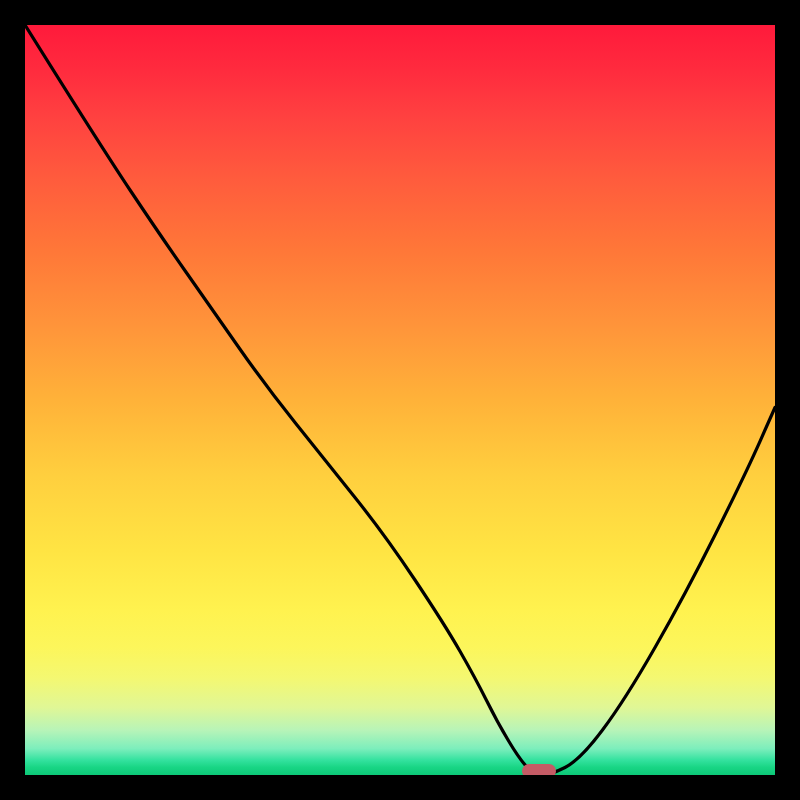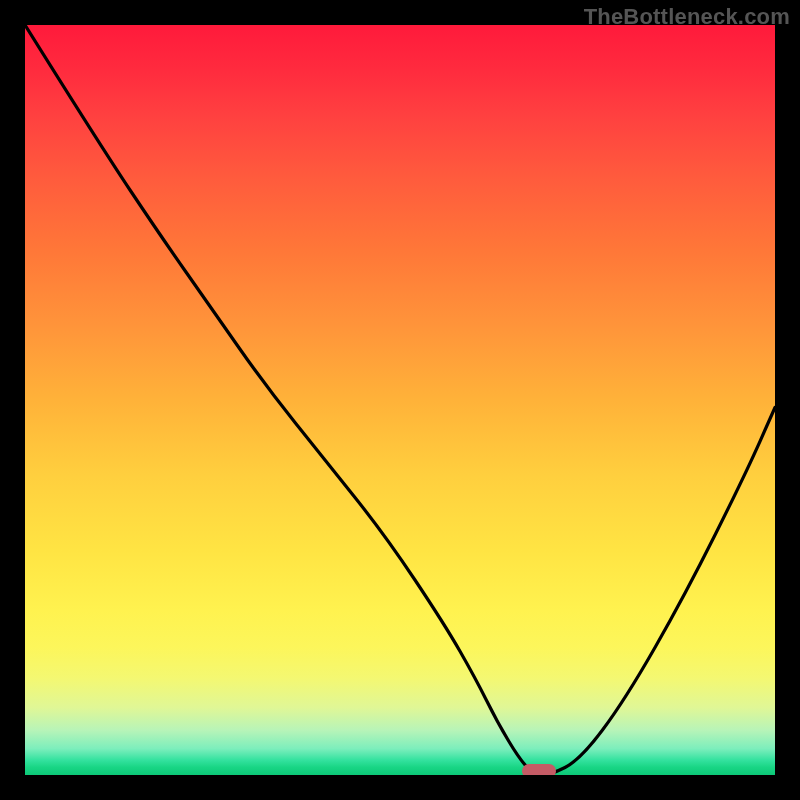--- a/index.html
+++ b/index.html
@@ -74,21 +74,20 @@
     border-radius: 7px;
     background: #c45b65;
     z-index: 25;
   }
 </style>
 </head>
 <body>
 
 <div class="frame">
 
-  <div class="watermark">TheBottleneck.com</div>
 
   <div class="plot-area">
     <div class="gradient"></div>
 
     <svg class="curve" viewBox="0 0 750 750" preserveAspectRatio="none">
       <path fill="none" stroke="#000" stroke-width="3.2" stroke-linecap="round" d="M 0.0 0.0 Q 75.0 120.0 105.0 165.0 Q 135.0 210.0 161.3 247.5 Q 187.5 285.0 213.8 322.5 Q 240.0 360.0 270.0 397.5 Q 300.0 435.0 330.0 472.5 Q 360.0 510.0 390.0 555.0 Q 420.0 600.0 435.0 626.3 Q 450.0 652.5 461.3 675.0 Q 472.5 697.5 483.8 716.3 Q 495.0 735.0 502.5 742.5 Q 510.0 750.0 517.5 750.0 Q 525.0 750.0 540.0 742.5 Q 555.0 735.0 577.5 705.0 Q 600.0 675.0 630.0 622.5 Q 660.0 570.0 690.0 510.0 Q 720.0 450.0 735.0 416.3 T 750.0 382.5" id="curve-path"></path>
     </svg>
 
     <div class="marker" id="marker" style="left: 496.75px; top: 738.5px;"></div>
   </div>

